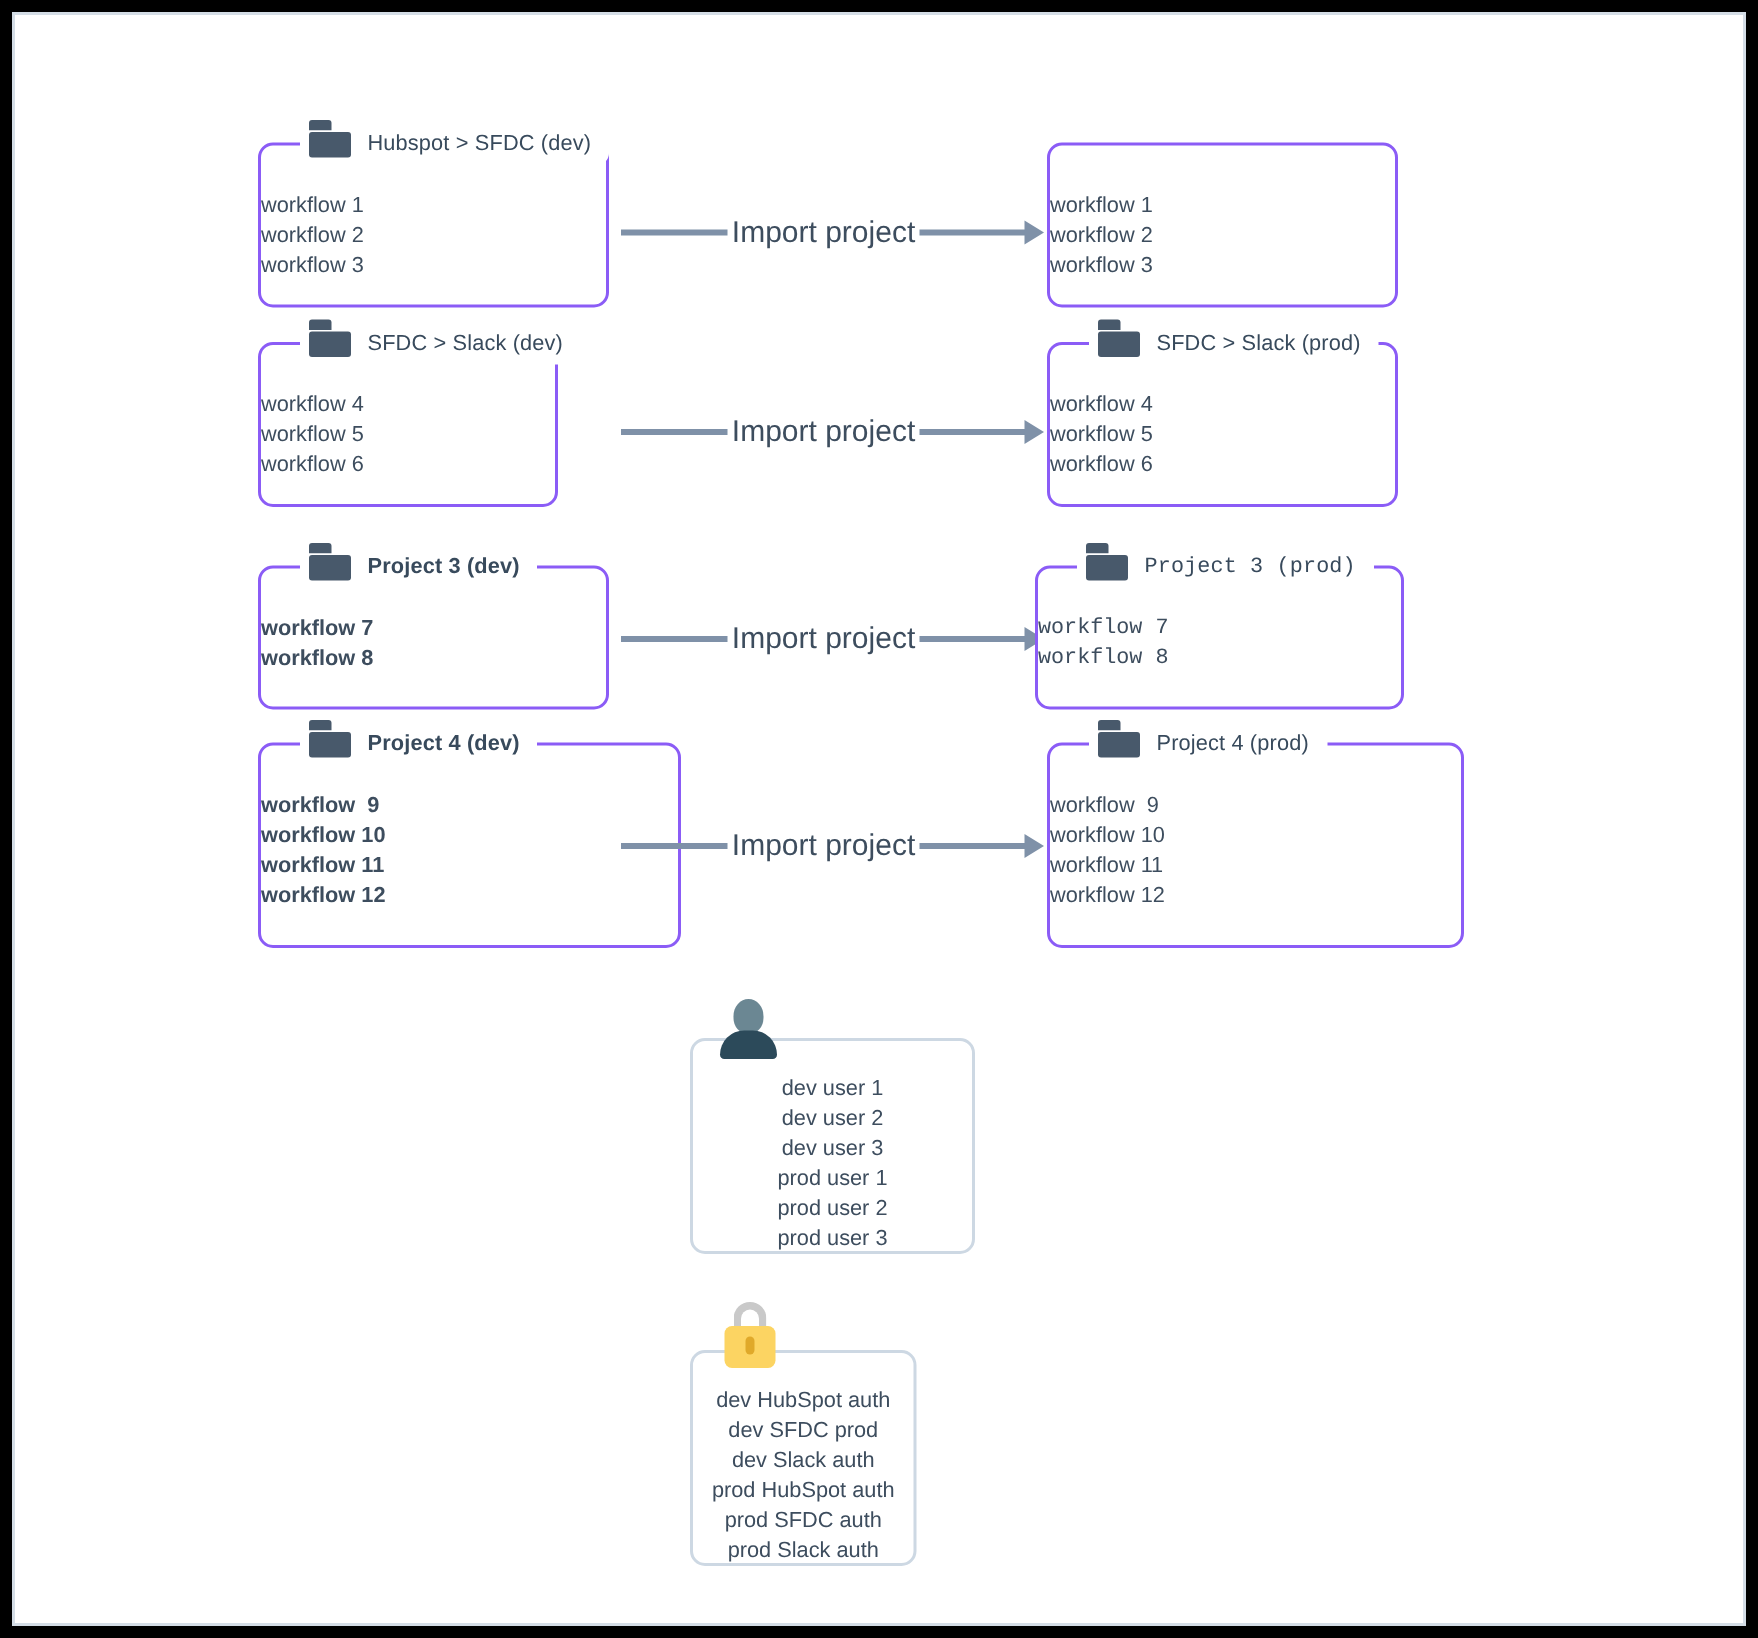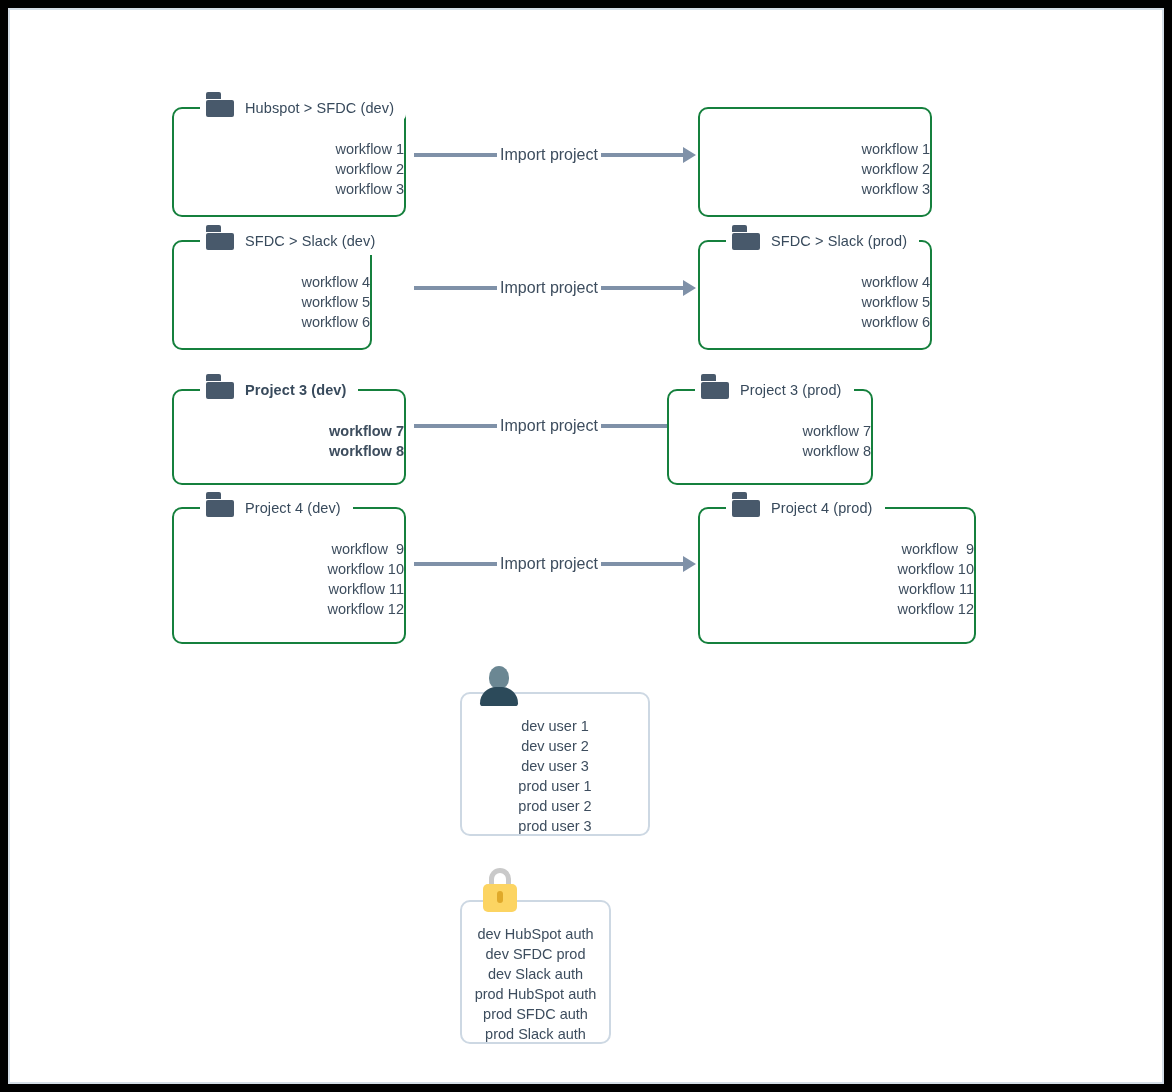--- a/index.html
+++ b/index.html
@@ -18,24 +18,23 @@
     width: 1156px;
     height: 1076px;
     background: #ffffff;
     border: 2px solid #d4dde6;
     overflow: hidden;
   }
 
   
   .card {
     position: absolute;
-    border: 2px solid #15803d;
+    border: 2px solid #8b5cf6;
     border-radius: 10px;
     background: #ffffff;
-    margin-top: 12px;
   }
 
   .card-title {
     position: absolute;
     top: -13px;
     left: 26px;
     background: #ffffff;
     border-radius: 8px;
     padding: 4px 12px 5px 12px;
     display: flex;
@@ -86,21 +85,21 @@
     width: 28px;
     height: 2px;
     background: #ffffff;
   }
 
   .card-items {
     position: absolute;
     left: 0;
     right: 0;
     top: 30px;
-    text-align: right;
+    text-align: left;
   }
   .card-items .row {
     font-size: 14.5px;
     color: #3d4d5e;
     line-height: 20px;
     white-space: pre;
   }
 
   
   .arrow {
@@ -110,21 +109,21 @@
     align-items: center;
     justify-content: center;
   }
   .arrow .seg {
     height: 4px;
     background: #7f91a8;
     flex: 1 1 auto;
   }
   .arrow .seg.left { margin-right: 0; }
   .arrow .text {
-    font-size: 16px;
+    font-size: 20px;
     color: #3d4d5e;
     padding: 0 3px;
     white-space: nowrap;
     line-height: 1;
   }
   .arrow .head {
     width: 0; height: 0;
     border-top: 8px solid transparent;
     border-bottom: 8px solid transparent;
     border-left: 13px solid #7f91a8;
@@ -296,36 +295,36 @@
     </div>
   </div>
 
   <div class="arrow" style="left:404px; top:404px; width:282px;">
     <span class="seg left"></span>
     <span class="text">Import project</span>
     <span class="seg right"></span>
     <span class="head"></span>
   </div>
 
-  <div class="card" style="left:657px; top:367px; width:206px; height:96px;">
+  <div class="card" style="left:680px; top:367px; width:246px; height:96px;font-family:Liberation Mono, monospace;">
     <div class="card-title">
       <span class="folder-icon">
         <span class="tab"></span>
           <span class="seam"></span>
           <span class="body"></span>
       </span>
       <span class="label">Project 3 (prod)</span>
     </div>
     <div class="card-items">
       <div class="row">workflow 7</div>
       <div class="row">workflow 8</div>
     </div>
   </div>
 
-  <div class="card" style="left:162px; top:485px; width:234px; height:137px;">
+  <div class="card" style="left:162px; top:485px; width:282px; height:137px;font-weight:bold;">
     <div class="card-title">
       <span class="folder-icon">
         <span class="tab"></span>
           <span class="seam"></span>
           <span class="body"></span>
       </span>
       <span class="label">Project 4 (dev)</span>
     </div>
     <div class="card-items">
       <div class="row">workflow  9</div>

